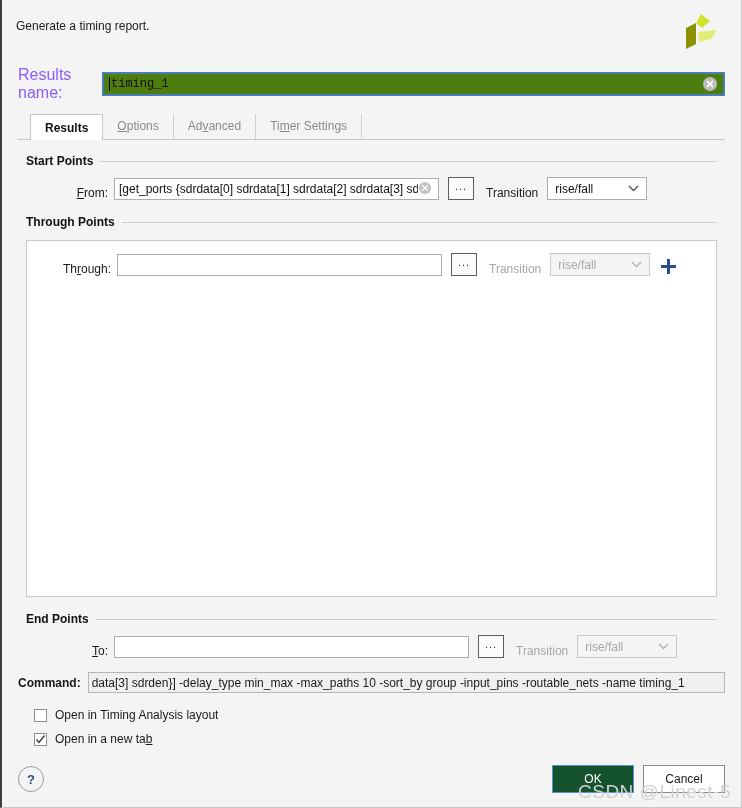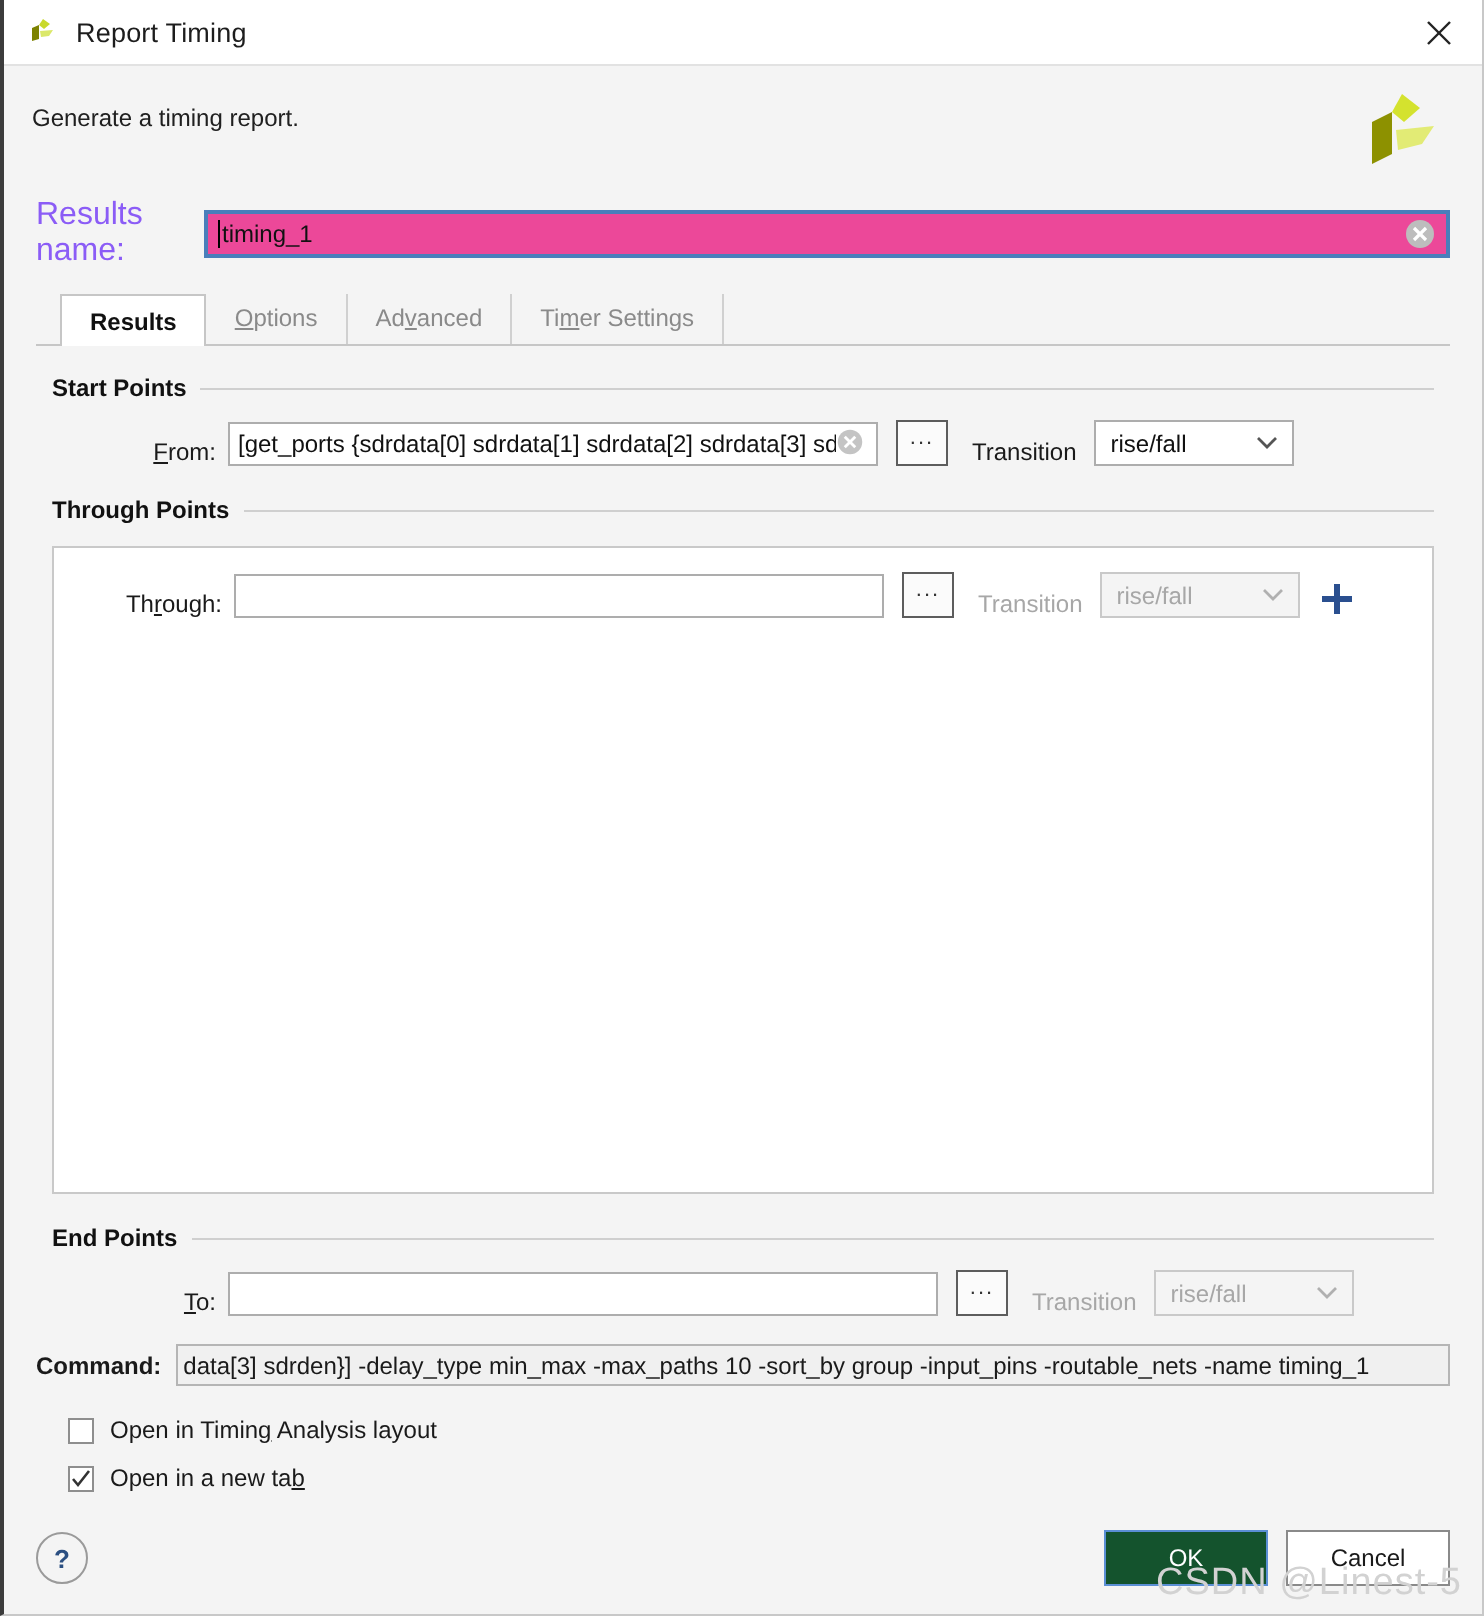--- a/index.html
+++ b/index.html
@@ -103,25 +103,26 @@
   .results-label {
     font-size: 16px;
     width: 84px;
     text-align: left;
     color: #8b5cf6;
   }
   .results-field {
     flex: 1 1 auto;
     height: 24px;
     border: 2px solid #4a7ebb;
-    background: #ec4899;
+    background: #4d7c0f;
     display: flex;
     align-items: center;
     box-sizing: border-box;
     position: relative;
+    font-family: Liberation Mono, monospace;
   }
   .results-field .caret {
     width: 1px;
     height: 14px;
     background: #000;
     margin-left: 5px;
     margin-right: 0px;
   }
   .results-value {
     font-size: 12px;
@@ -401,36 +402,20 @@
     letter-spacing: .5px;
     pointer-events: none;
     white-space: nowrap;
   }
 </style>
 </head>
 <body>
 
 <div class="window">
 
-  <div class="titlebar">
-    <span class="title-logo">
-      <svg width="16" height="16" viewBox="0 0 16 16">
-        <polygon points="8.5,1.5 12,4 9,6.5 6.5,4.5" fill="#c9d92c"></polygon>
-        <polygon points="3,6 6.5,4.5 6.5,11.5 3,12.5" fill="#7d8200"></polygon>
-        <polygon points="7,7.5 13.5,7 11.5,10 7.5,10.5" fill="#dbe86a"></polygon>
-      </svg>
-    </span>
-    <span class="title-text">Report Timing</span>
-    <span class="titlebar-close">
-      <svg width="13" height="13" viewBox="0 0 13 13">
-        <line x1="1" y1="1" x2="12" y2="12" stroke="#222" stroke-width="1.2"></line>
-        <line x1="12" y1="1" x2="1" y2="12" stroke="#222" stroke-width="1.2"></line>
-      </svg>
-    </span>
-  </div>
 
   <div class="banner">
     <span class="banner-text">Generate a timing report.</span>
     <span class="banner-logo">
       <svg width="40" height="38" viewBox="0 0 40 38">
         <polygon points="22,2 31,9 23,16 17,11" fill="#d4e22e"></polygon>
         <polygon points="7,16 17,11 17,32 7,37" fill="#8d9100"></polygon>
         <polygon points="19,20 38,18 32,27 20,30" fill="#e2eb75"></polygon>
       </svg>
     </span>

